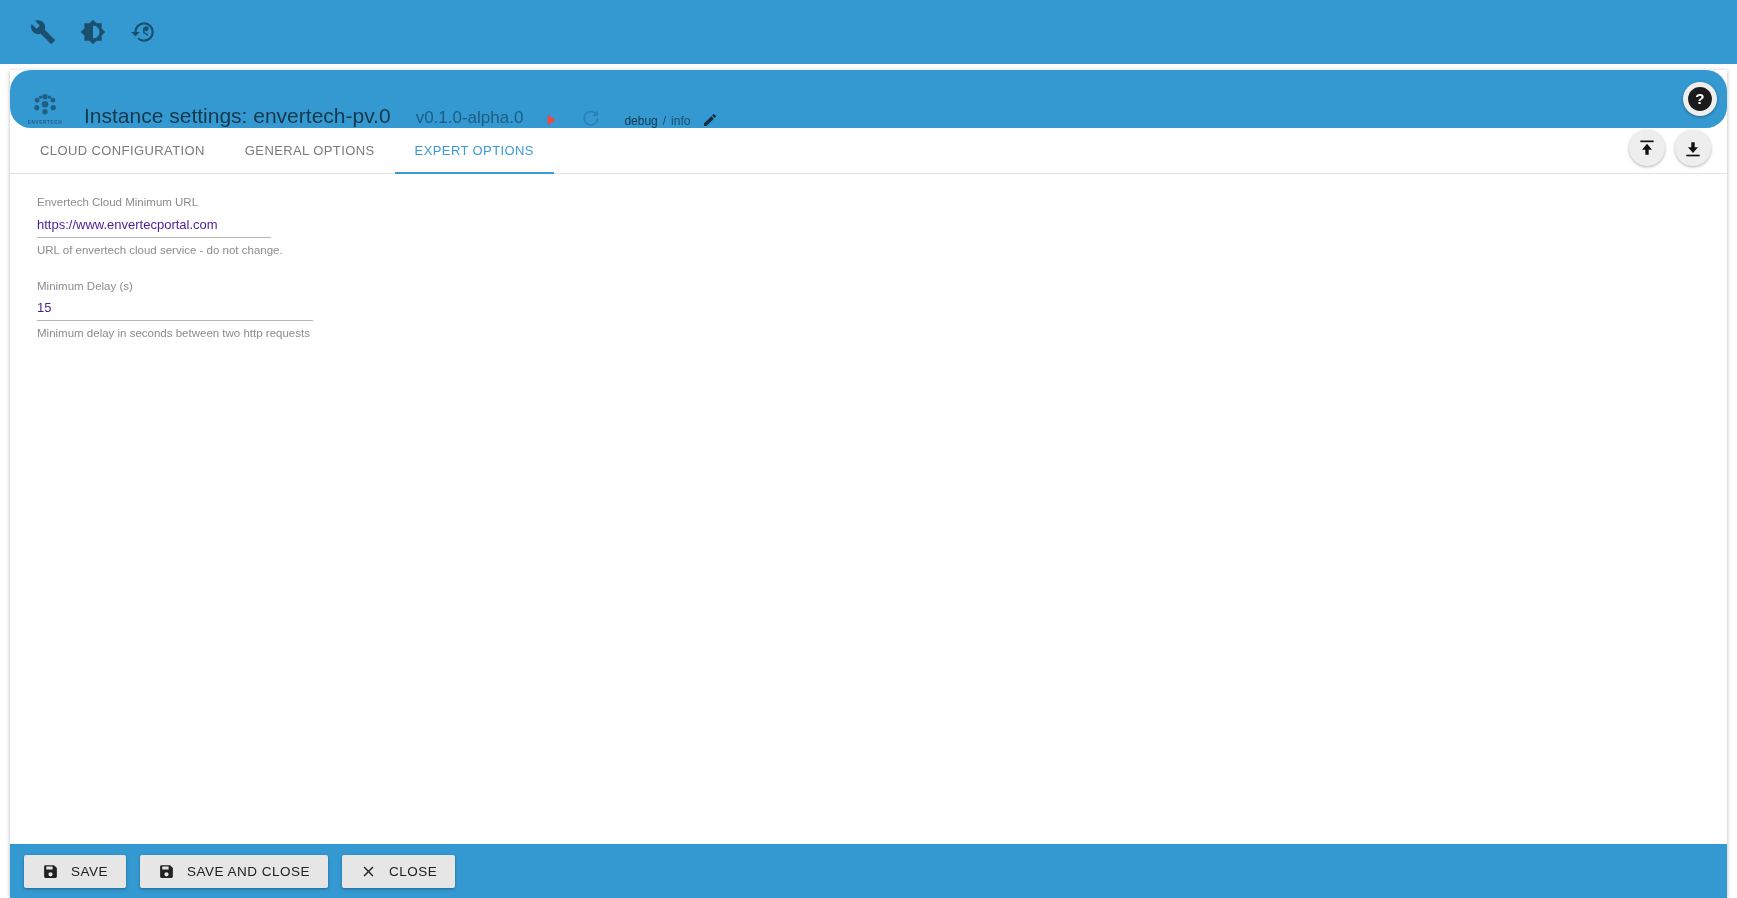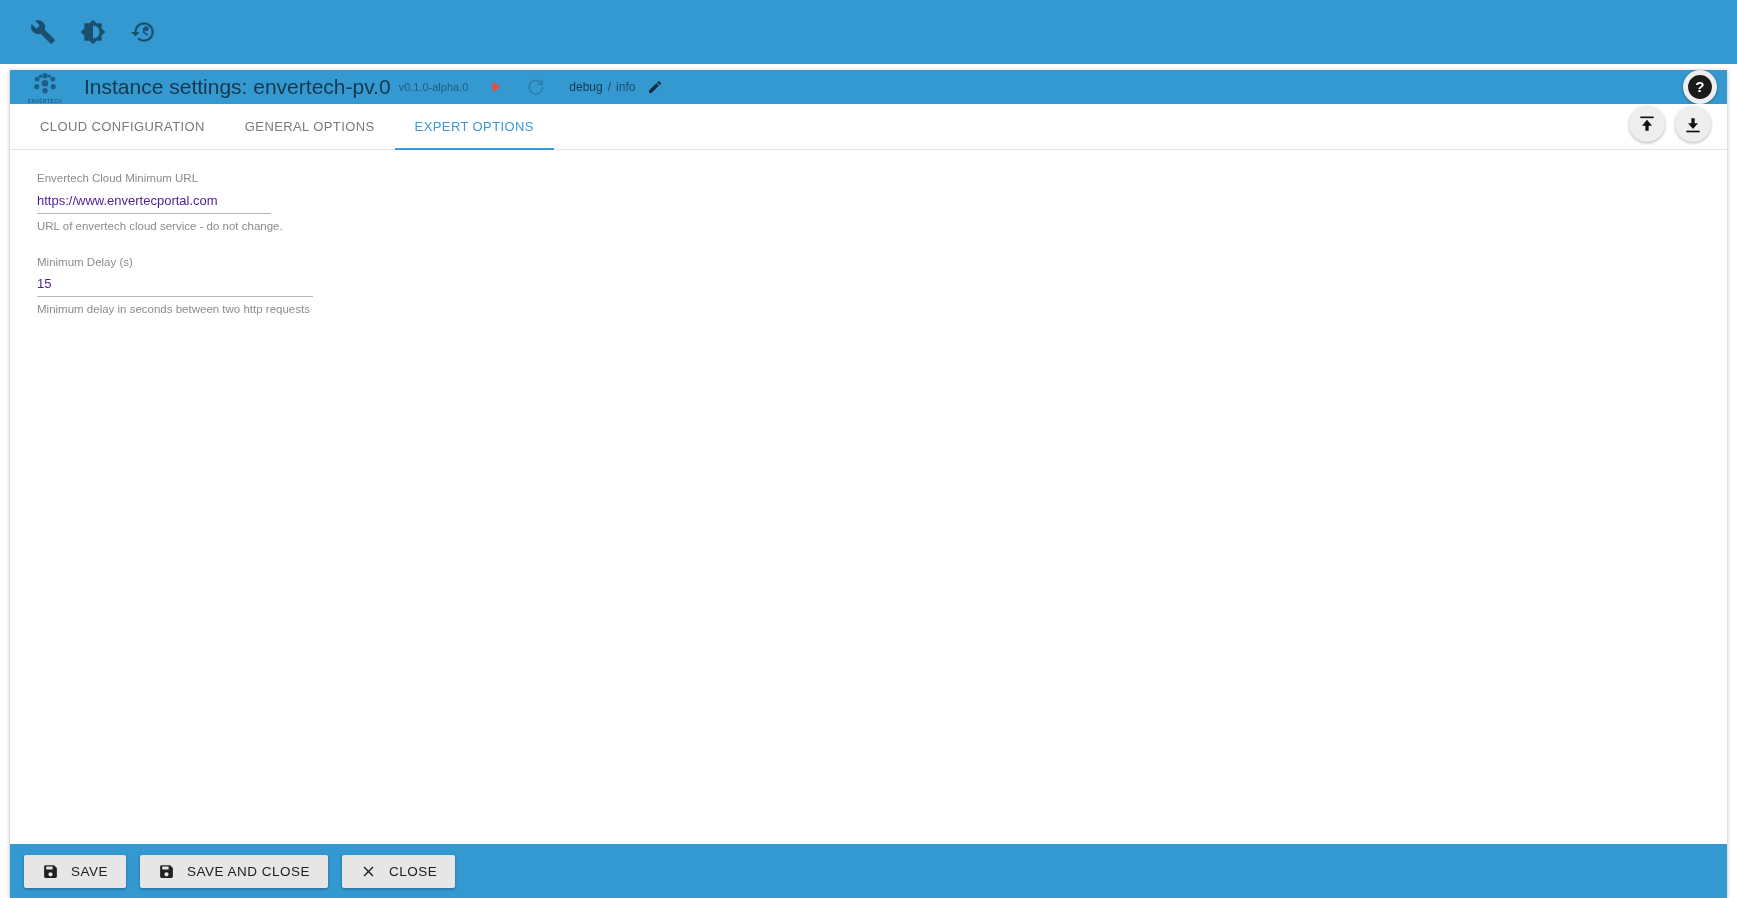--- a/index.html
+++ b/index.html
@@ -44,28 +44,29 @@
     box-shadow: 0 1px 4px rgba(0,0,0,0.30);
     height: 828px;
     box-sizing: border-box;
     display: flex;
     flex-direction: column;
     overflow: visible;
   }
 
   
   .dlg-header {
-    height: 34px;
+    height: 58px;
     background: #3498d1;
     display: flex;
-    align-items: center;
+    align-items: flex-end;
     padding-left: 14px;
     box-sizing: border-box;
     position: relative;
     flex: 0 0 auto;
+    border-radius: 21px;
   }
   .brand-logo {
     width: 42px;
     height: 40px;
     display: flex;
     flex-direction: column;
     align-items: center;
     justify-content: center;
     margin-right: 18px;
   }
@@ -77,23 +78,23 @@
     font-weight: bold;
     transform: scale(1.15);
   }
   .dlg-title {
     font-size: 21px;
     color: #15384d;
     font-weight: 400;
     white-space: nowrap;
   }
   .dlg-version {
-    font-size: 11px;
+    font-size: 17px;
     color: #1d5d80;
-    margin-left: 8px;
+    margin-left: 25px;
     white-space: nowrap;
   }
   .hdr-play {
     margin-left: 20px;
     display: flex;
     align-items: center;
     cursor: pointer;
   }
   .hdr-refresh {
     margin-left: 22px;

